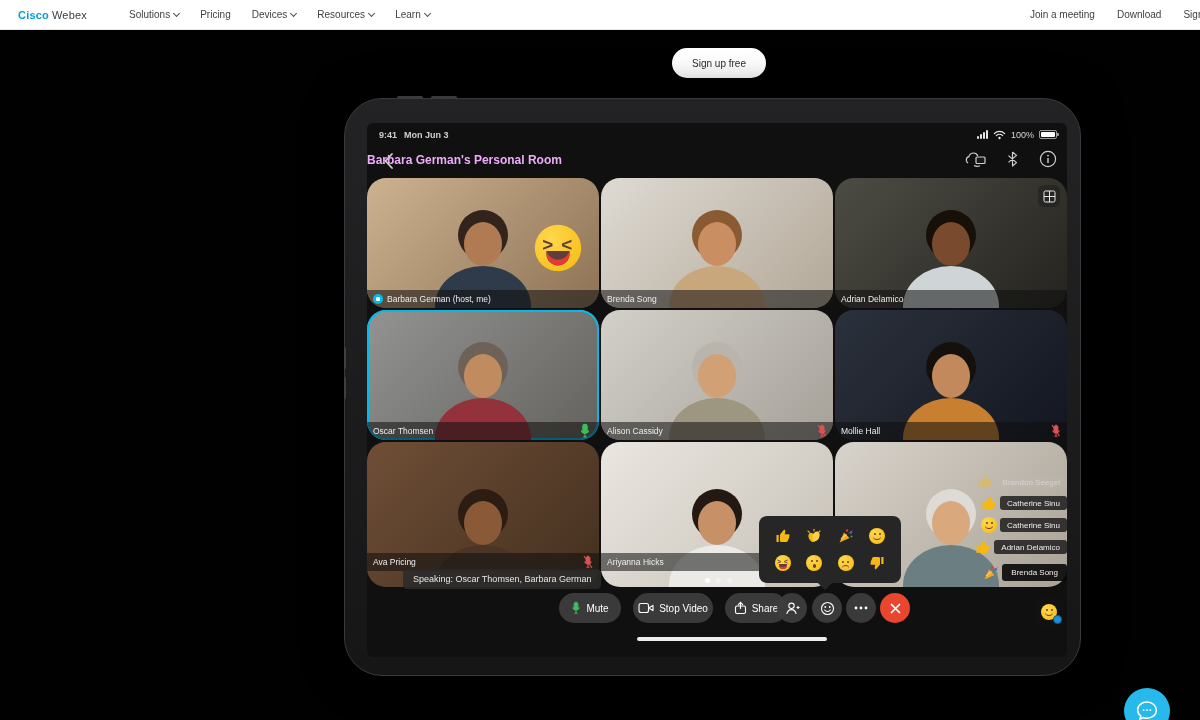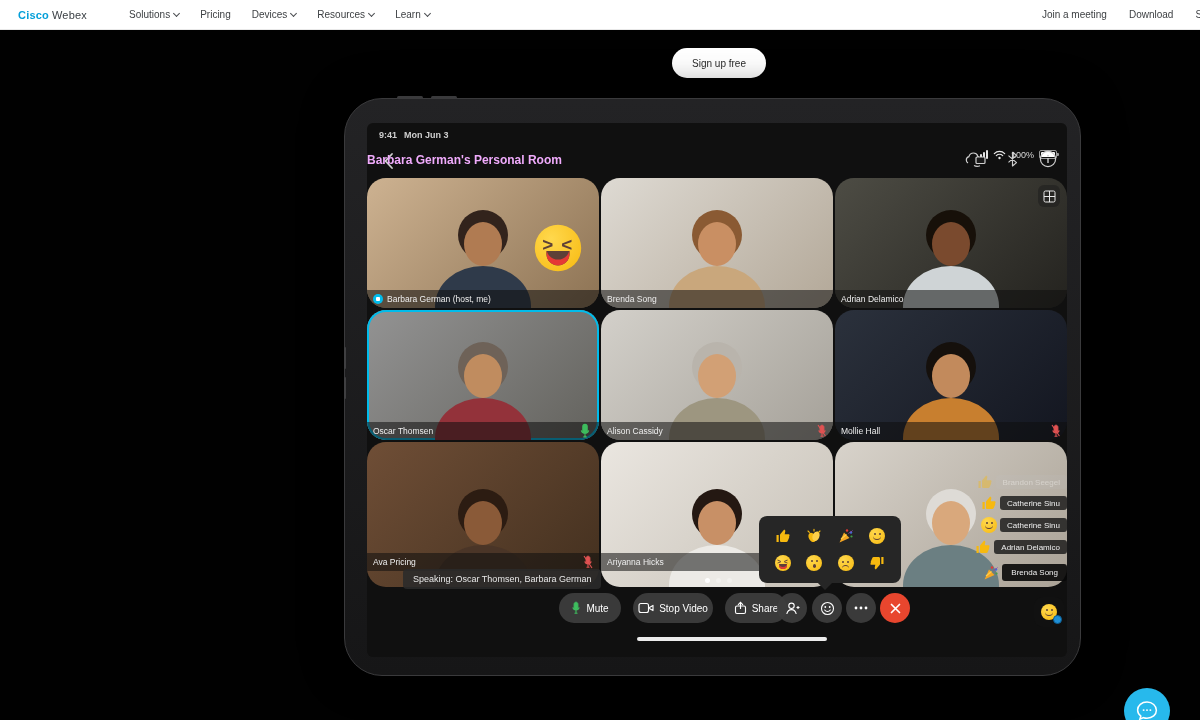--- a/index.html
+++ b/index.html
@@ -9,21 +9,21 @@
   
   .nav { position:absolute; left:0; top:0; width:1200px; height:30px; background:#fff;
     border-bottom:1px solid #e8e8e8; display:flex; align-items:center; z-index:5; }
   .brand { margin-left:18px; font-size:11px; font-weight:bold; letter-spacing:.2px; white-space:nowrap; }
   .brand .cisco { color:#049fd9; }
   .brand .webex { color:#3b4045; margin-left:3px; font-weight:normal; }
   .nav-items { display:flex; align-items:center; gap:21px; margin-left:42px;text-align:center; }
   .nav-item { font-size:10px; color:#3c3f42; cursor:pointer; display:flex; align-items:center; gap:4px; white-space:nowrap; }
   .chev { width:5px; height:5px; border-right:1px solid #4a4d50; border-bottom:1px solid #4a4d50;
     transform:rotate(45deg); margin-top:-3px; }
-  .nav-right { margin-left:auto; display:flex; align-items:center; gap:22px; padding-right:0; }
+  .nav-right { margin-left:auto; display:flex; align-items:center; gap:22px; padding-right:12px; }
   .nav-right .nav-item:last-child { margin-right:-26px; }
 
   
   .hero { position:absolute; left:0; top:30px; width:1200px; height:690px; background:#010101; }
   .cta { position:absolute; left:672px; top:18px; width:94px; height:30px; border-radius:16px;
     background:#fff; border:none; font-size:10px; color:#2b2b2b; cursor:pointer;
     font-family:"Liberation Sans",sans-serif; }
 
   
   .tablet { position:absolute; left:344px; top:98px; width:737px; height:578px;
@@ -35,21 +35,21 @@
   .side-btn { position:absolute; left:-1px; width:2px; background:#3f3f41; border-radius:1px; }
   .side-btn.s1 { top:248px; height:22px; }
   .side-btn.s2 { top:278px; height:22px; }
 
   .screen { position:absolute; left:22px; top:24px; width:700px; height:534px; background:#101010;
     border-radius:6px; overflow:hidden;padding-left:27px; }
 
   
   .statusbar { position:absolute; left:0; top:0; width:100%; height:22px; color:#d8d8d8; font-size:9px; }
   .st-left { position:absolute; left:12px; top:7px; display:flex; gap:7px; font-weight:bold; color:#cfcfcf; }
-  .st-right { position:absolute; right:10px; top:6px; display:flex; align-items:center; gap:5px;margin-top:20px; }
+  .st-right { position:absolute; right:10px; top:6px; display:flex; align-items:center; gap:5px; }
   .sigbars { display:flex; align-items:flex-end; gap:1px; }
   .sigbars i { display:block; width:2px; background:#e6e6e6; border-radius:1px; }
   .battery { width:18px; height:9px; border:1px solid #9a9a9a; border-radius:2px; position:relative; padding:1px; }
   .battery i { display:block; height:100%; width:100%; background:#fff; border-radius:1px; }
   .battery:after { content:""; position:absolute; right:-3px; top:2px; width:2px; height:3px; background:#9a9a9a; border-radius:0 1px 1px 0; }
 
   
   .call-header { position:absolute; left:0; top:22px; width:100%; height:32px; }
   .back { position:absolute; left:12px; top:5px; width:22px; height:22px; cursor:pointer; }
   .call-title { position:absolute; left:0; right:0; top:8px; color:#f0abfc; font-size:12px; font-weight:bold; }

